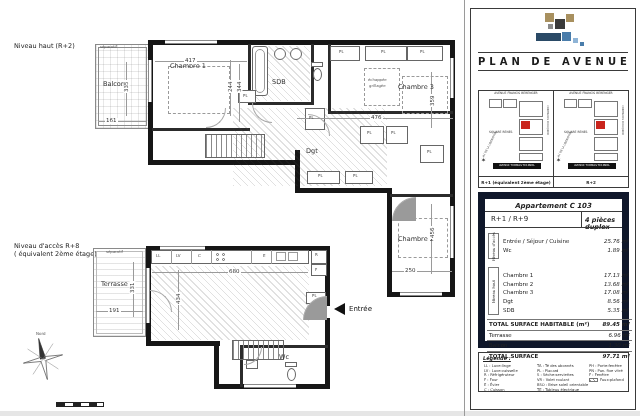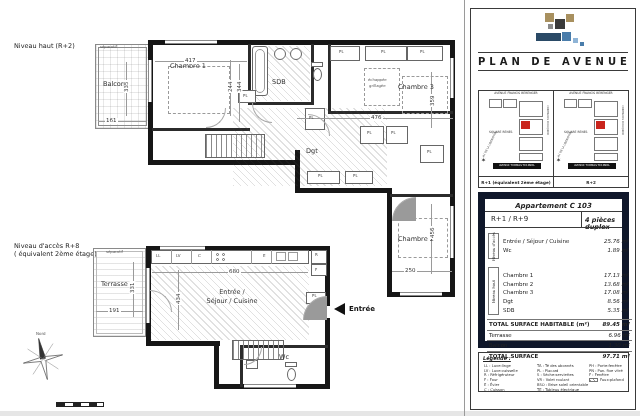--- a/index.html
+++ b/index.html
@@ -27,21 +27,21 @@
   .arc.br{border-bottom:1px solid #aaa;border-right:1px solid #aaa;border-bottom-right-radius:100%;}
   .dot{position:absolute;width:3px;height:3px;border:1px solid #666;border-radius:50%;box-sizing:border-box;}
   
   .lvl{position:absolute;font-size:6.5px;color:#222;line-height:1.3;white-space:nowrap;}
   .room{position:absolute;font-size:6.5px;color:#333;white-space:nowrap;line-height:1;}
   .dim{position:absolute;font-size:5.5px;color:#333;background:#fff;padding:0 1px;line-height:1;white-space:nowrap;}
   .pl{position:absolute;font-size:4px;color:#444;line-height:1;}
   .ann{position:absolute;font-size:3.8px;color:#555;line-height:1;white-space:nowrap;}
   .app{position:absolute;font-size:4px;color:#444;line-height:1;}
   .entarrow{position:absolute;width:0;height:0;border-top:6px solid transparent;border-bottom:6px solid transparent;border-right:11px solid #111;}
-  .entlabel{position:absolute;font-size:7px;font-weight:700;color:#111;line-height:1;white-space:nowrap;}
+  .entlabel{position:absolute;font-size:7px;font-weight:400;color:#111;line-height:1;white-space:nowrap;}
   .scalebar{position:absolute;height:5px;border:1px solid #222;box-sizing:border-box;background:repeating-linear-gradient(90deg,#222 0 8px,#fff 8px 16px);}
   
   .panel{position:absolute;left:470px;top:8px;width:166px;height:402px;border:1px solid #3a3a3a;box-sizing:border-box;background:#fff;}
   .logo-sq{position:absolute;}
   .hr{position:absolute;height:1px;background:#3a3a3a;}
   .ptitle{position:absolute;width:150px;text-align:center;font-size:10px;font-weight:600;letter-spacing:4px;color:#1c1c1c;white-space:nowrap;}
   .mapsbox{position:absolute;border:1px solid #3a3a3a;box-sizing:border-box;}
   .map-cell{position:absolute;width:74px;height:85px;overflow:hidden;}
   .m-top{position:absolute;left:0;top:1px;width:100%;text-align:center;font-size:3px;color:#333;line-height:1;}
   .m-bar{position:absolute;background:#111;color:#fff;font-size:2.6px;text-align:center;line-height:6px;white-space:nowrap;overflow:hidden;}
@@ -241,24 +241,20 @@
 
   <div class="arc tl" style="left:303px;top:296px;width:24px;height:24px"></div>
   <div class="arc br" style="left:244px;top:347px;width:18px;height:18px"></div>
   <div class="arc tr" style="left:150px;top:290px;width:22px;height:22px"></div>
 
   <div class="tl" style="left:152px;top:272px;width:156px;height:1px"></div>
   <div class="tl" style="left:96px;top:311px;width:47px;height:1px"></div>
   <div class="tl" style="left:178px;top:270px;width:1px;height:60px"></div>
   <div class="tl" style="left:133px;top:262px;width:1px;height:55px"></div>
 
-  <div class="room" style="left:196px;top:288px;width:72px;text-align:center;white-space:normal;line-height:1.4">
-    <div>Entrée /</div>
-    <div>Séjour / Cuisine</div>
-  </div>
 
   <div class="entarrow" style="left:334px;top:303px"></div>
   <div class="entlabel" style="left:349px;top:306px">Entrée</div>
 
   <div>
 
   <div class="room" style="left: 101px; top: 281px;">Terrasse</div>
       <div class="room" style="left: 279px; top: 354px;">Wc</div>
     </div>
   <div>

